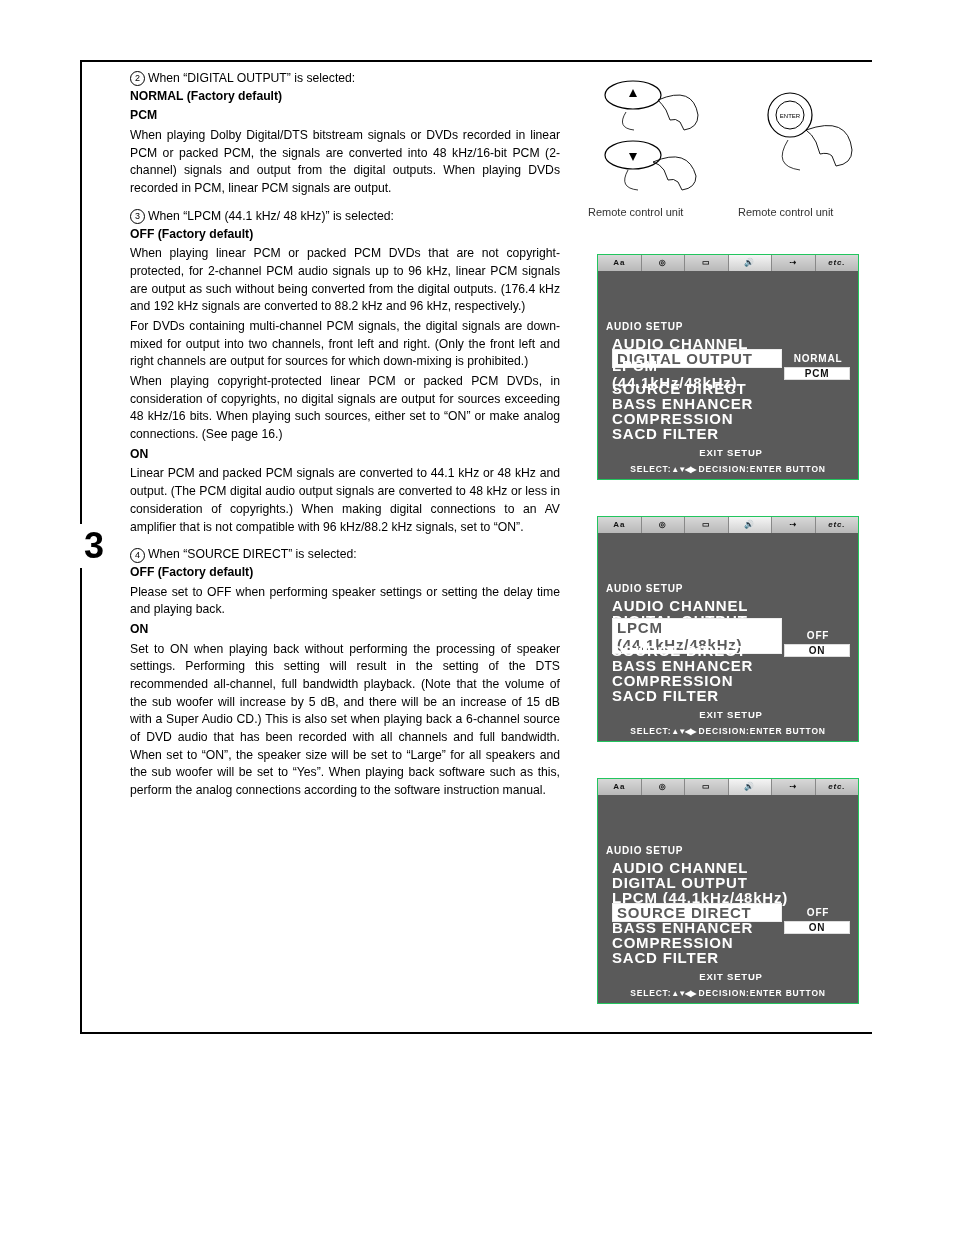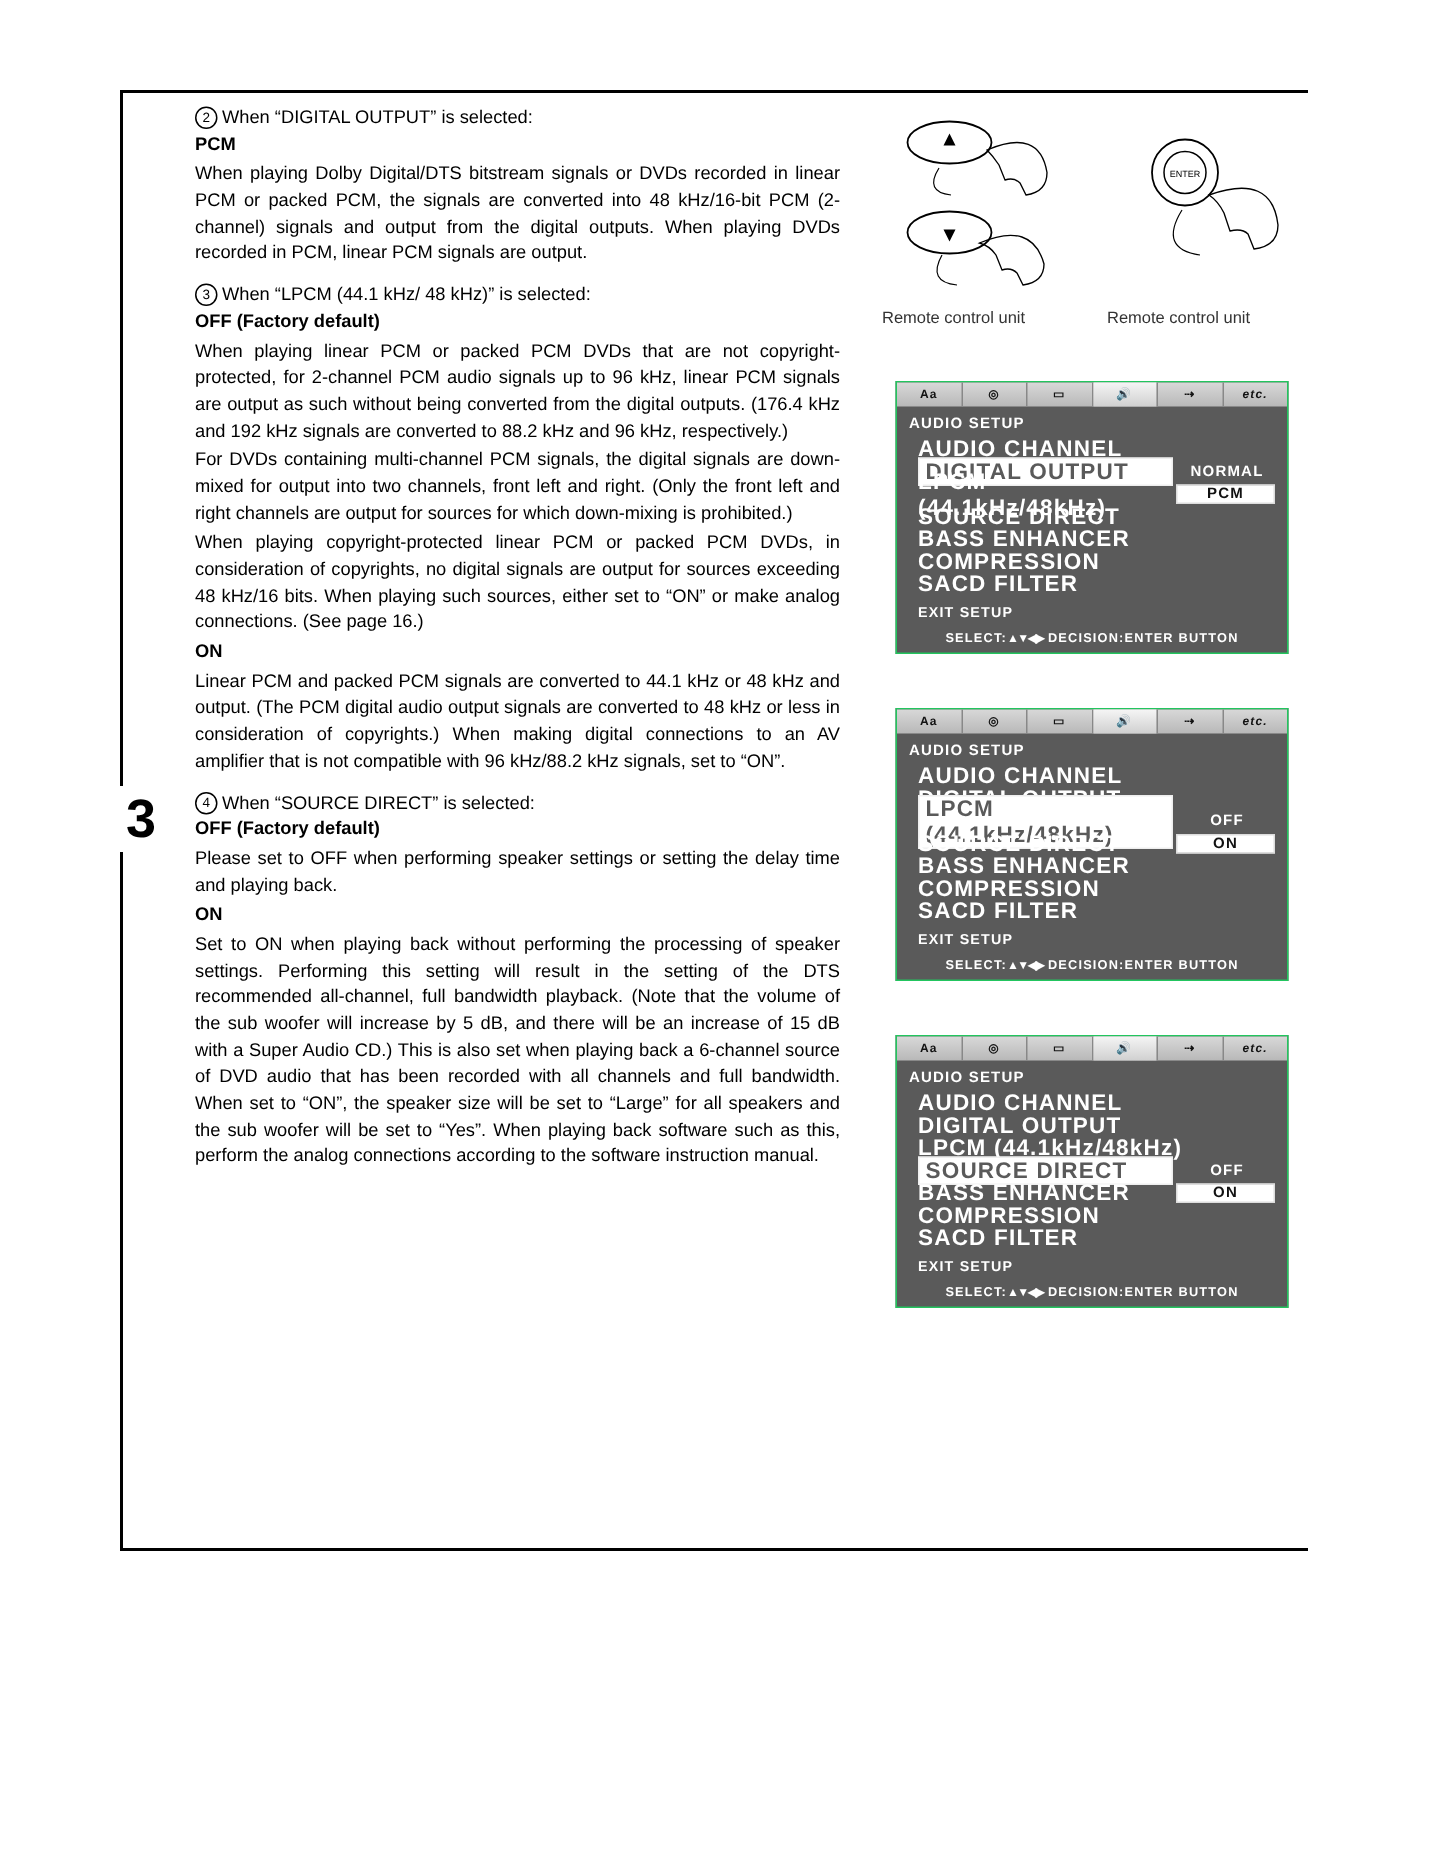--- a/index.html
+++ b/index.html
@@ -119,21 +119,21 @@
     text-align:center;
     line-height:16px;
     overflow:hidden;
   }
   .osd-tab.active {
     background: linear-gradient(#f5f5f5, #d0d0d0);
     font-weight:bold;
   }
   .osd-tab:last-child { border-right:none; font-style:italic; }
   .osd-body { padding: 4px 8px 2px 8px; }
-  .osd-title { padding: 2px 0 4px 0; font-size:10px; }
+  .osd-title { padding: 2px 0 4px 0; font-size:10px;margin-top:44px; }
   .osd-row {
     display:flex;
     align-items:center;
     height: 15px;
     padding-left: 6px;
   }
   .osd-label { flex:1; color:#fff; font-size:15px; }
   .osd-label.dim { color:#bfbfbf; }
   .osd-row.sel .osd-label {
     background:#fff; color:#5a5a5a;
@@ -143,21 +143,21 @@
     width: 64px;
     text-align:center;
     font-size:10px;
     color:#fff;
     margin-left:4px;
   }
   .osd-val.curr {
     background:#fff; color:#111;
     border:1px solid #ddd;
   }
-  .osd-exit { padding: 6px 0 2px 6px; font-size:9.5px; }
+  .osd-exit { padding: 6px 0 2px 6px; font-size:9.5px;text-align:center; }
   .osd-foot {
     text-align:center;
     font-size:8.5px;
     padding:2px 0 5px 0;
     color:#fff;
   }
   .arr { font-size:8px; letter-spacing:-1px; }
 </style>
 </head>
 <body>
@@ -167,20 +167,21 @@
   <div class="side-line"></div>
   <div class="bottom-line"></div>
   <div class="step-num">3</div>
 
   <div class="content">
 
     <div class="bullet-row">
       <div class="bullet-num"><span class="circ">2</span></div>
       <div class="bullet-body">When “DIGITAL OUTPUT” is selected:</div>
     </div>
+    <p class="indent bold">NORMAL (Factory default)</p>
     <p class="indent bold">PCM</p>
     <p class="indent" style="margin-bottom:10px">When playing Dolby Digital/DTS bitstream signals or DVDs recorded in linear PCM or packed PCM, the signals are converted into 48 kHz/16-bit PCM (2-channel) signals and output from the digital outputs. When playing DVDs recorded in PCM, linear PCM signals are output.</p>
 
     <div class="bullet-row">
       <div class="bullet-num"><span class="circ">3</span></div>
       <div class="bullet-body">When “LPCM (44.1 kHz/ 48 kHz)” is selected:</div>
     </div>
     <p class="indent bold">OFF (Factory default)</p>
     <p class="indent">When playing linear PCM or packed PCM DVDs that are not copyright-protected, for 2-channel PCM audio signals up to 96 kHz, linear PCM signals are output as such without being converted from the digital outputs. (176.4 kHz and 192 kHz signals are converted to 88.2 kHz and 96 kHz, respectively.)</p>
     <p class="indent">For DVDs containing multi-channel PCM signals, the digital signals are down-mixed for output into two channels, front left and right. (Only the front left and right channels are output for sources for which down-mixing is prohibited.)</p>

